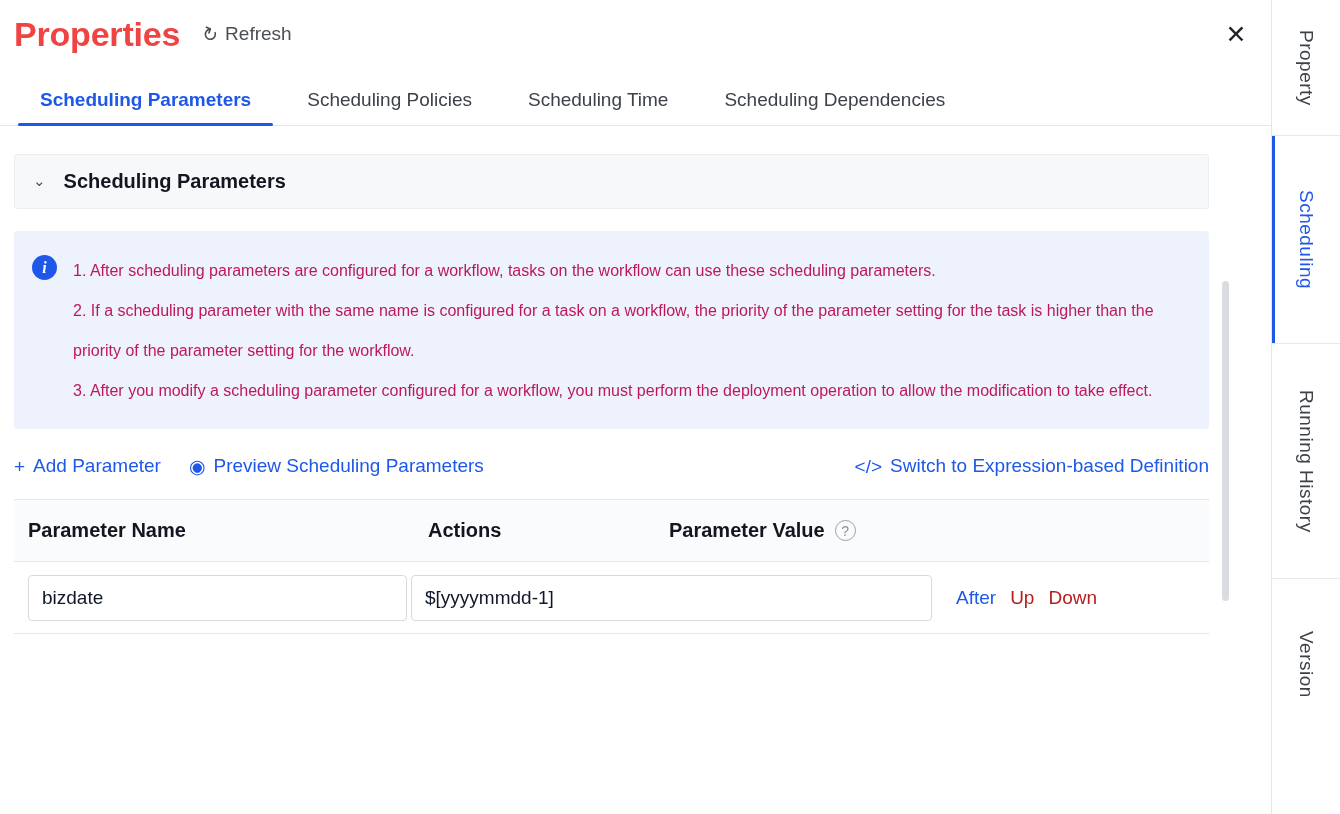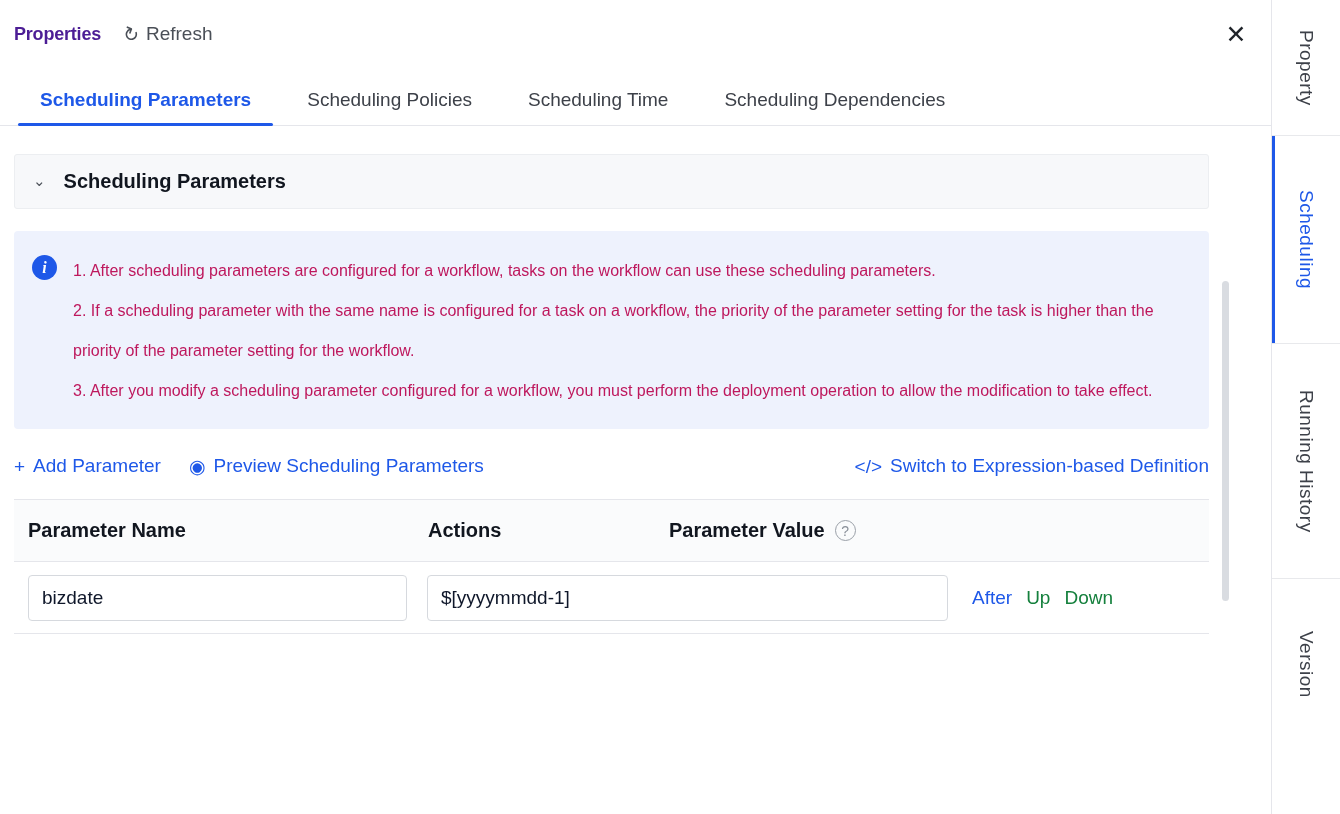--- a/index.html
+++ b/index.html
@@ -26,23 +26,23 @@
   }
 
   
   .panel-header {
     display: flex;
     align-items: center;
     padding: 16px 20px 10px 14px;
     height: 62px;
   }
   .panel-title {
-    font-size: 18px;
-    font-weight: bold;
-    color: #4c1d95;
+    font-size: 34px;
+    font-weight: bold;
+    color: #ef4444;
     letter-spacing: -0.2px;
   }
   .refresh {
     display: flex;
     align-items: center;
     gap: 7px;
     margin-left: 22px;
     color: #4a4f57;
     font-size: 19px;
     cursor: pointer;
@@ -220,30 +220,30 @@
     border: 1px solid #d6d9de;
     border-radius: 4px;
     background: #fff;
     font-size: 19px;
     color: #0f172a;
     padding: 0 13px;
     outline: none;
     font-family: "Liberation Sans", sans-serif;
   }
   .in-name { width: 379px; }
-  .in-value { width: 521px; margin-left: 20px; }
+  .in-value { width: 521px; margin-left: 4px; }
   .row-actions {
     display: flex;
     align-items: center;
     gap: 14px;
     margin-left: 24px;
     font-size: 19px;
   }
   .act-delete { color: #1e58e8; cursor: pointer; }
-  .act-disabled { color: #15803d; cursor: default; }
+  .act-disabled { color: #b91c1c; cursor: default; }
 
   
   .scrollbar-track {
     position: absolute;
     top: 155px;
     right: 42px;
     width: 7px;
     height: 470px;
     background: transparent;
   }

